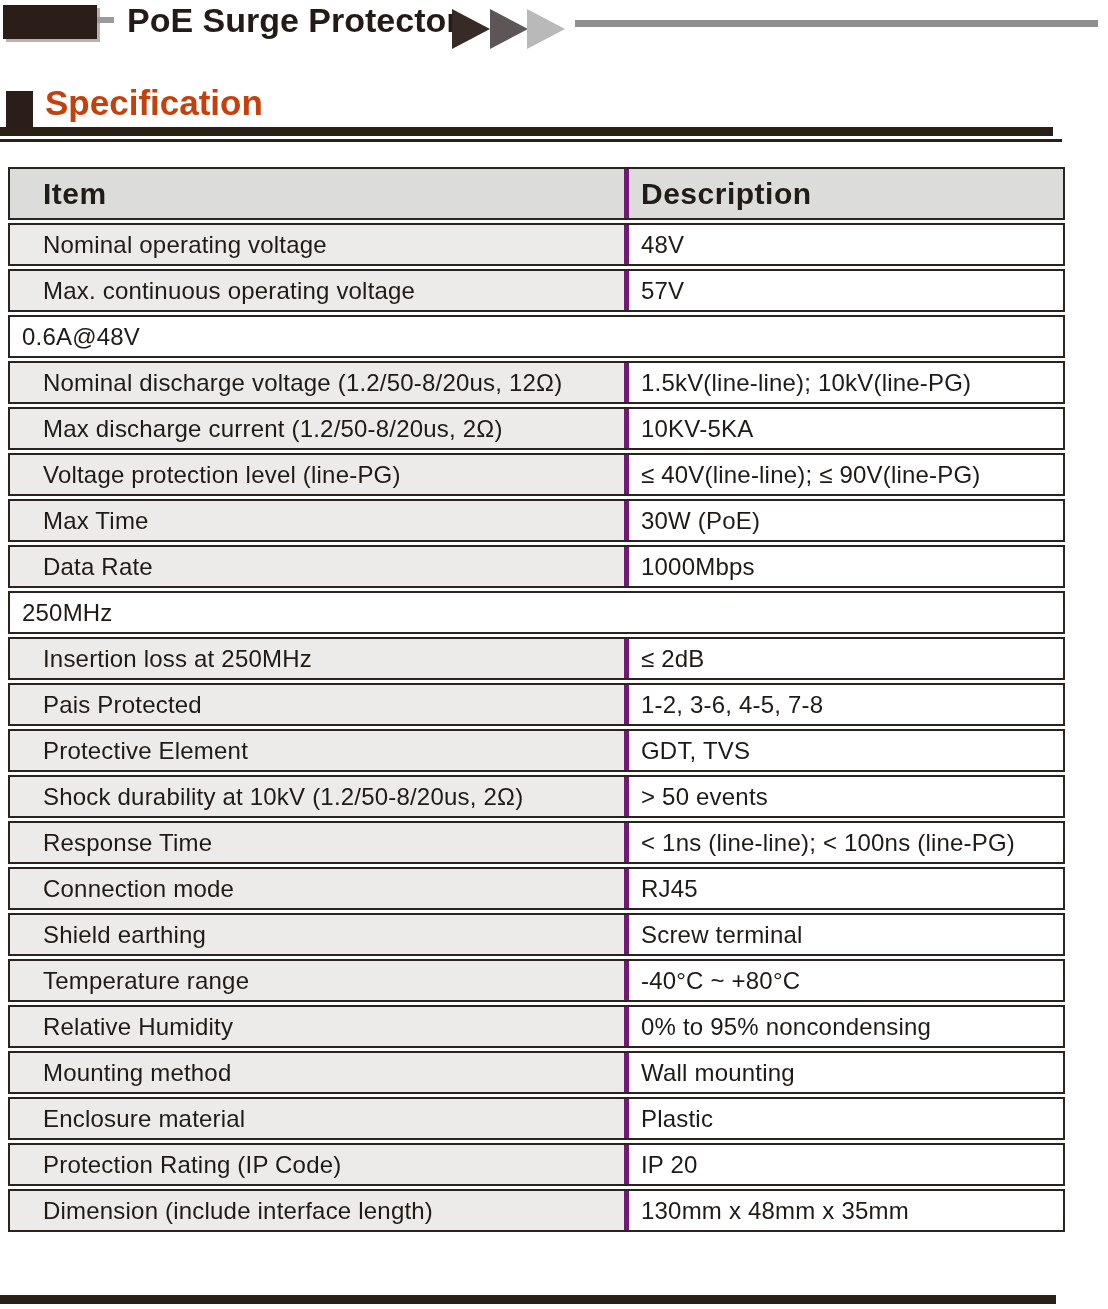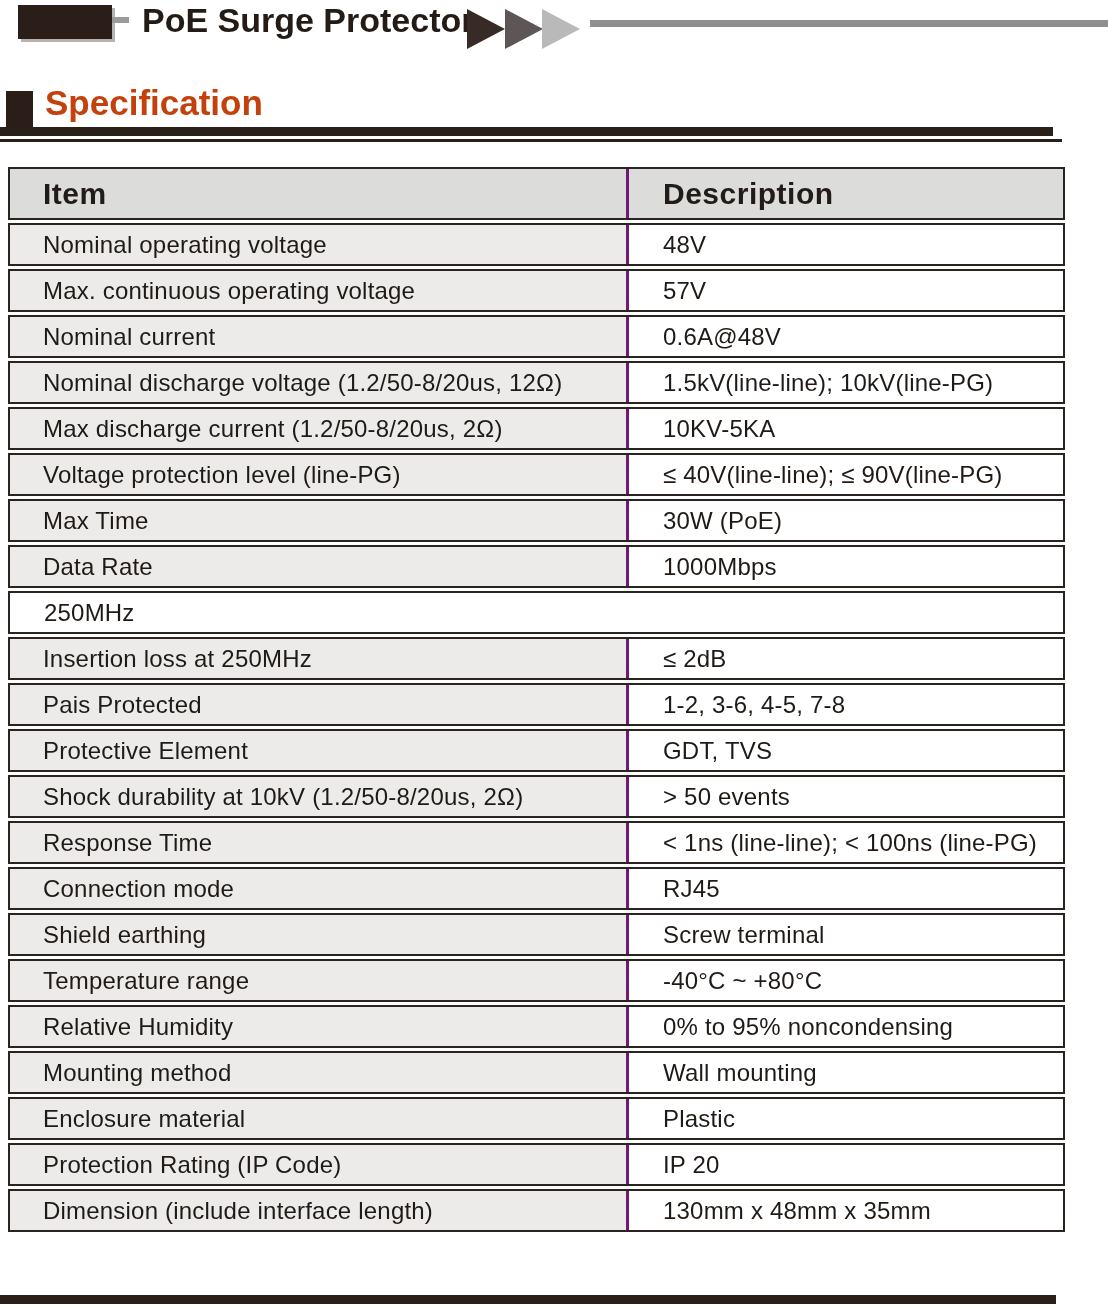--- a/index.html
+++ b/index.html
@@ -1,20 +1,20 @@
 <!DOCTYPE html>
 <html><head>
 <meta charset="utf-8">
 <style>
   * { margin:0; padding:0; box-sizing:border-box; }
   html,body { width:1108px; height:1309px; background:#ffffff; overflow:hidden; }
   body { font-family:"Liberation Sans", sans-serif; color:#221c18; position:relative; }
 
   
-  .banner { position:absolute; left:15px; top:0; width:940px; height:60px; }
+  .banner { position:absolute; left:0; top:0; width:940px; height:60px; }
   .brand-block { position:absolute; left:3px; top:5px; width:94px; height:34px;
                  background:#2b1e19; box-shadow:3px 3px 0 #b9b3b0; }
   .brand-dash { position:absolute; left:97px; top:17px; width:17px; height:6px; background:#9b9b9b; }
   .banner-title { position:absolute; left:127px; top:1px; font-size:34px; font-weight:bold;
                   letter-spacing:0px; color:#241b16; white-space:nowrap; }
   .tri { position:absolute; top:9px; width:0; height:0;
          border-top:20px solid transparent; border-bottom:20px solid transparent; }
   .tri-1 { left:452px; border-left:38px solid #382b27; }
   .tri-2 { left:490px; border-left:38px solid #5d5556; }
   .tri-3 { left:527px; border-left:38px solid #b9b9b9; }
@@ -25,22 +25,22 @@
   .section-bullet { position:absolute; left:6px; top:8px; width:27px; height:36px; background:#2b1e19; }
   .section-title { position:absolute; left:45px; top:0; font-size:35px; font-weight:bold; color:#c2410c; }
   .section-rule-thick { position:absolute; left:0; top:44px; width:1053px; height:9px; background:#2b2017; }
   .section-rule-thin  { position:absolute; left:0; top:56px; width:1062px; height:3px; background:#2b2017; }
 
   
   .spec-table { position:absolute; left:8px; top:167px; width:1057px; }
   .row { display:flex; border:2px solid #2b2320; margin-bottom:3px; height:43px; background:#ffffff; }
   .row.header-row { height:53px; }
   .cell { display:flex; align-items:center; overflow:hidden; white-space:nowrap; }
-  .item-cell { flex:0 0 619px; background:#ecebe9; border-right:3px solid #701a75; padding-left:33px; }
-  .desc-cell { flex:1 1 auto; background:#ffffff; padding-left:34px; }
+  .item-cell { flex:0 0 619px; background:#ecebe9; border-right:5px solid #701a75; padding-left:33px; }
+  .desc-cell { flex:1 1 auto; background:#ffffff; padding-left:12px; }
   .header-row .item-cell { background:#dcdcdb; }
   .header-row .desc-cell { background:#dcdcdb; }
   .header-row .cell { font-size:30px; font-weight:bold; letter-spacing:0.5px; }
   .body-text { font-size:24px; letter-spacing:0.2px; color:#1f1a16; }
 
   .bottom-rule { position:absolute; left:0; top:1295px; width:1056px; height:9px; background:#2b2017; }
 </style>
 </head>
 <body>
 
@@ -69,21 +69,20 @@
   <div id="spec-rows">
       <div class="row">
         <div class="cell item-cell body-text">Nominal operating voltage</div>
         <div class="cell desc-cell body-text">48V</div>
       </div>
       <div class="row">
         <div class="cell item-cell body-text">Max. continuous operating voltage</div>
         <div class="cell desc-cell body-text">57V</div>
       </div>
       <div class="row">
-        <div class="cell item-cell body-text">Nominal current</div>
         <div class="cell desc-cell body-text">0.6A@48V</div>
       </div>
       <div class="row">
         <div class="cell item-cell body-text">Nominal discharge voltage (1.2/50-8/20us, 12Ω)</div>
         <div class="cell desc-cell body-text">1.5kV(line-line); 10kV(line-PG)</div>
       </div>
       <div class="row">
         <div class="cell item-cell body-text">Max discharge current (1.2/50-8/20us, 2Ω)</div>
         <div class="cell desc-cell body-text">10KV-5KA</div>
       </div>

